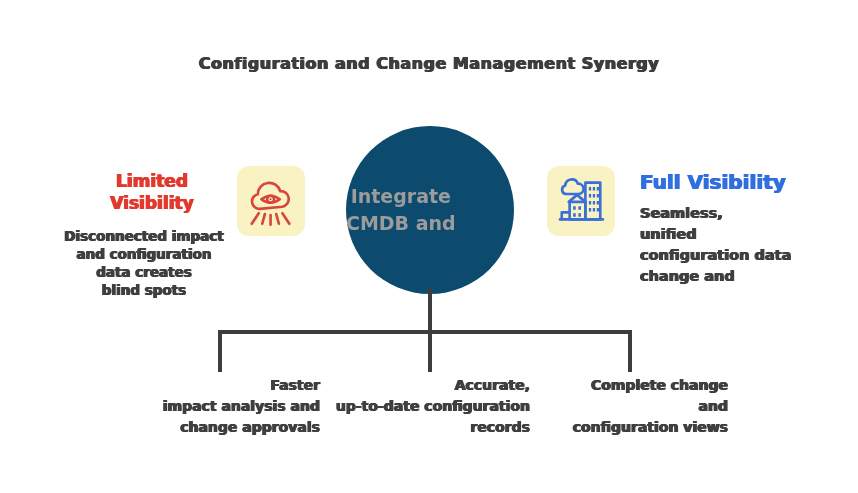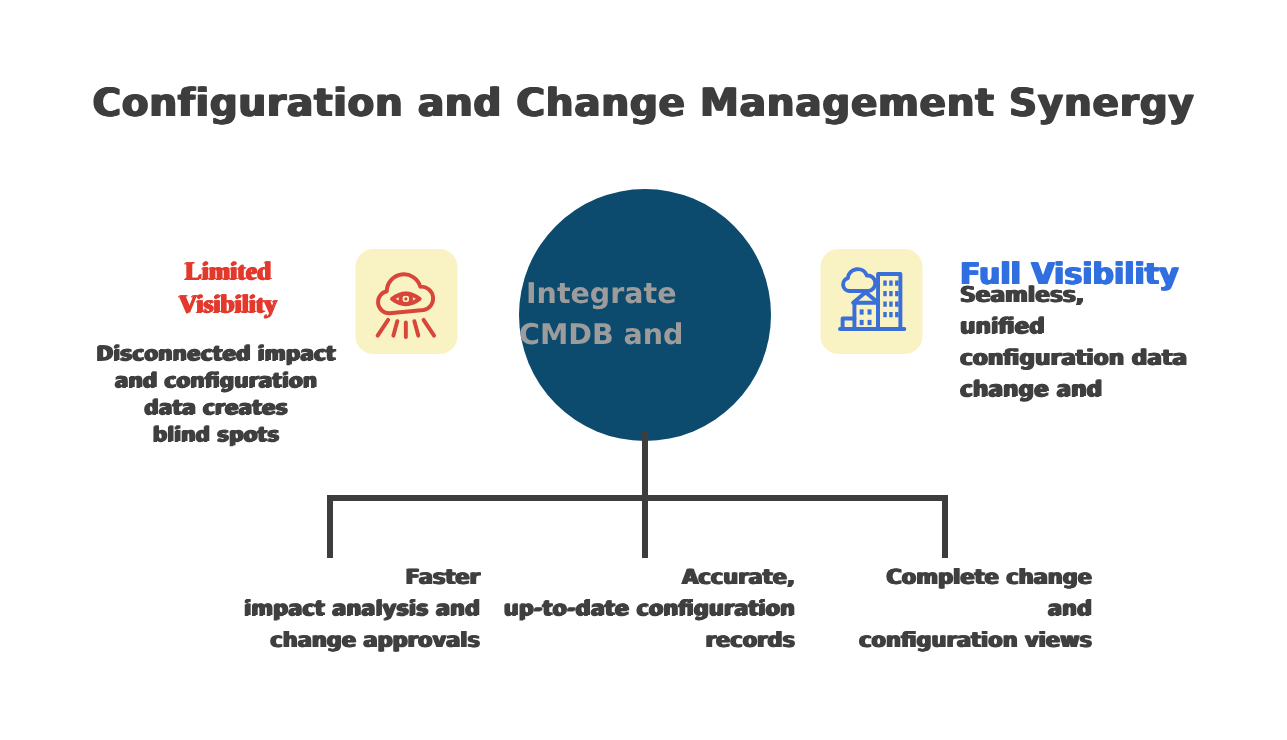--- a/index.html
+++ b/index.html
@@ -6,48 +6,48 @@
   .stage {
     position:relative; width:858px; height:493px; background:#ffffff;
     font-family:"DejaVu Sans", sans-serif; overflow:hidden;
   }
   .fuzzy {
     text-shadow: 0.7px 0 currentColor, -0.7px 0.4px currentColor;
     filter: blur(0.45px);
   }
   .title {
     position:absolute; left:0; top:54px; width:858px; text-align:center;
-    font-size:26px; font-weight:700; color:#3d3d3d; letter-spacing:0.5px;
+    font-size:16px; font-weight:700; color:#3d3d3d; letter-spacing:0.5px;
   }
   .circle {
     position:absolute; left:346px; top:126px; width:168px; height:168px;
     border-radius:50%; background:#0c4a6e;
     display:flex; align-items:center; justify-content:flex-start; text-align:center;
   }
   .circle-text { font-size:19px; font-weight:700; color:#9c9c9c; line-height:27px; }
   .icon-card {
     position:absolute; width:68px; height:70px; background:#f9f3c3;
     border-radius:12px; display:flex; align-items:center; justify-content:center;
   }
   #icon-card-left  { left:237px; top:166px; }
   #icon-card-right { left:547px; top:166px; }
   .label-left {
     position:absolute; left:88px; top:170px; width:128px; text-align:center;
-    color:#e3392d; font-weight:700; font-size:17px; line-height:22px;font-family:Liberation Serif, serif;
+    color:#e3392d; font-weight:700; font-size:17px; line-height:22px;
   }
   .body-left {
     position:absolute; left:55px; top:227px; width:178px; text-align:center;
     color:#3f3f3f; font-weight:700; font-size:13.5px; line-height:18px;
   }
   .label-right {
     position:absolute; left:640px; top:170px; width:170px; text-align:left;
     color:#2f6fe0; font-weight:700; font-size:20px;
   }
   .body-right {
-    position:absolute; left:640px; top:187px; width:165px; text-align:left;
+    position:absolute; left:640px; top:203px; width:165px; text-align:left;
     color:#3f3f3f; font-weight:700; font-size:14.5px; line-height:21px;
   }
   .conn { position:absolute; background:#3d3d3d; }
   #conn-vertical   { left:428px; top:288px; width:4px;  height:46px; }
   #conn-horizontal { left:218px; top:330px; width:414px; height:4px; }
   #conn-stub-left  { left:218px; top:330px; width:4px;  height:42px; }
   #conn-stub-mid   { left:428px; top:330px; width:4px;  height:42px; }
   #conn-stub-right { left:628px; top:330px; width:4px;  height:42px; }
   .outcome {
     position:absolute; top:375px; width:200px; text-align:right;

